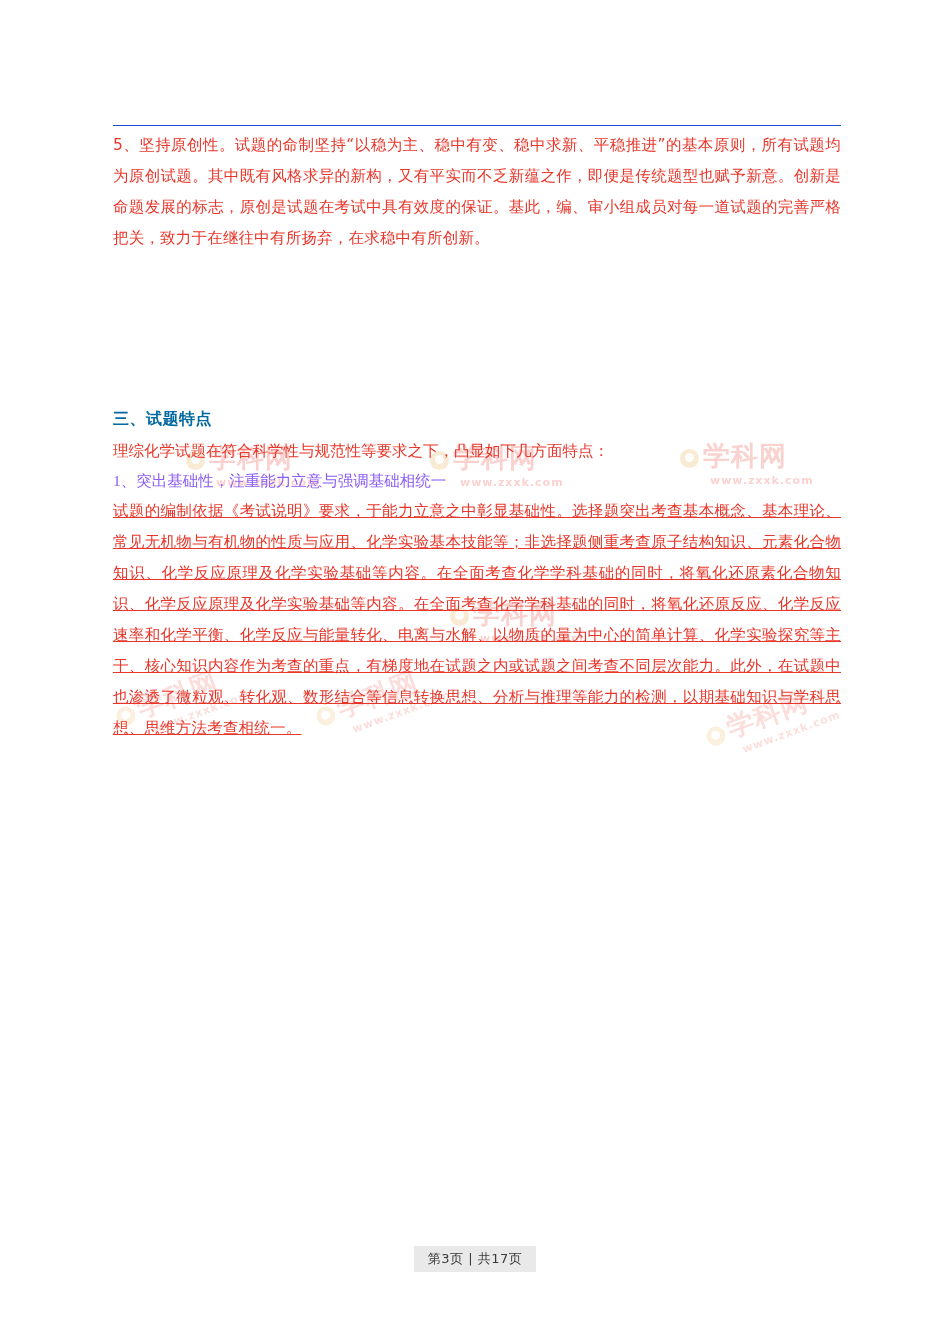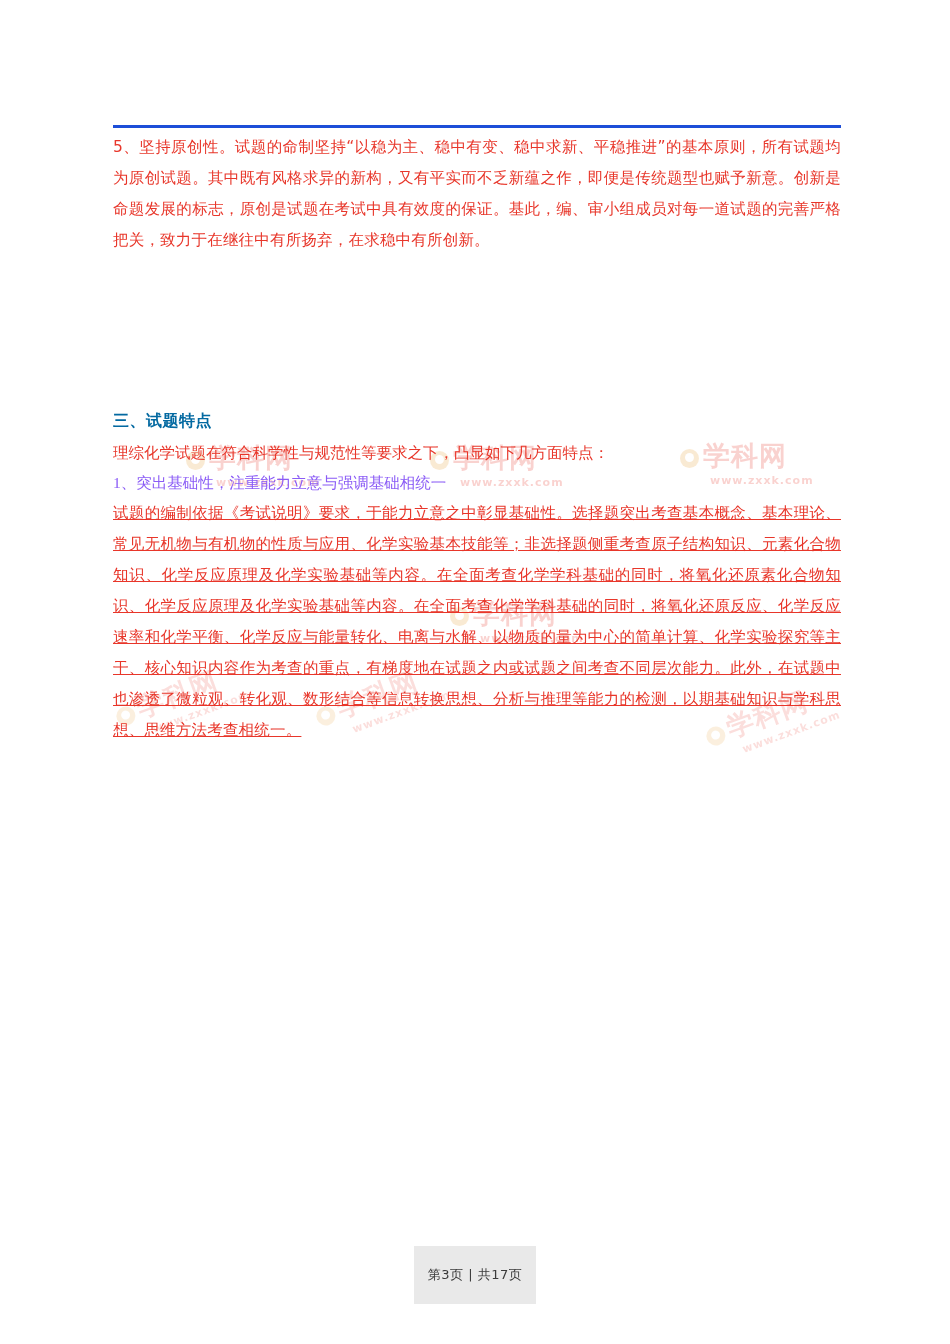--- a/index.html
+++ b/index.html
@@ -26,21 +26,21 @@
   .para {
     color: #e8362a;
     font-size: 15.5px;
     line-height: 31px;
     letter-spacing: 0.2px;
     text-align: justify;
     margin: 0;
     font-family: "DejaVu Sans", sans-serif;
   }
   .first-block {
-    border-top: 3px solid #1d4ed8;
+    border-top: 1px solid #1d4ed8;
     padding-top: 4px;
   }
   .gap-1 { height: 150px; }
   .section-title {
     color: #0369a1;
     font-size: 16px;
     font-weight: bold;
     line-height: 30px;
     margin: 0 0 2px 0;
     letter-spacing: 0.5px;
@@ -112,21 +112,21 @@
     left: 0;
     top: 1246px;
     width: 950px;
     text-align: center;
   }
   .footer-inner {
     display: inline-block;
     background: #e9e9e9;
     color: #3b3b3b;
     font-size: 13px;
-    padding: 20px 14px;
+    padding: 4px 14px;
     letter-spacing: 0.5px;
   }
 </style>
 </head>
 <body>
 
 <div class="page">
 
   <div class="wm" style="left: 186px; top: 440px;">
     <span class="big"><span class="logo"></span><span>学科网</span></span>

